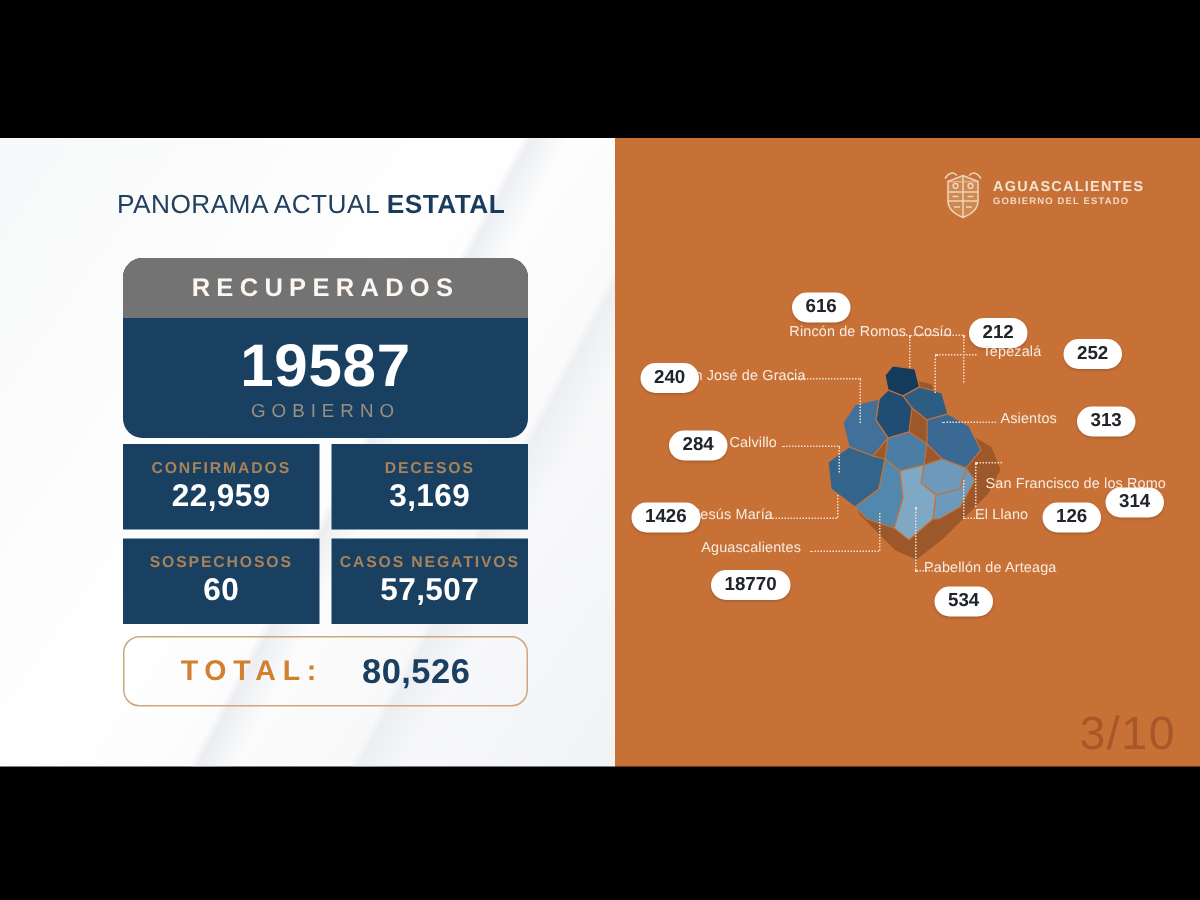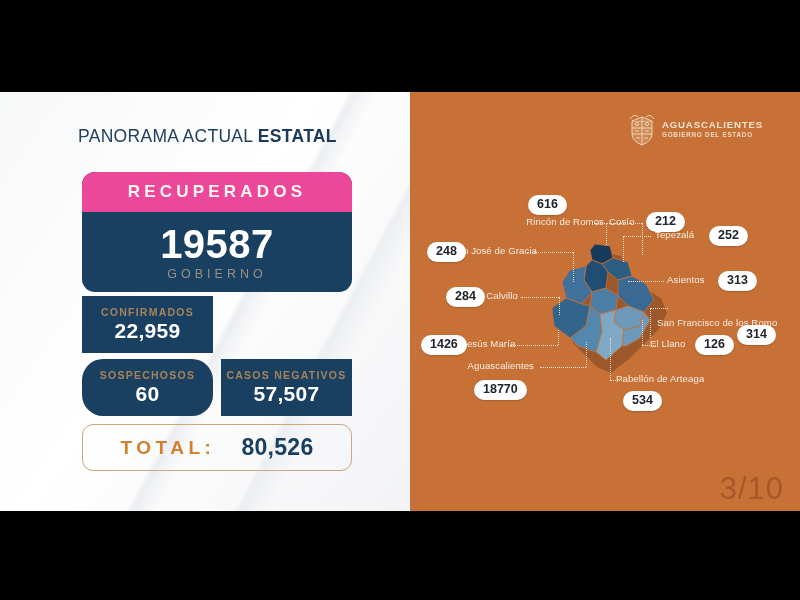--- a/index.html
+++ b/index.html
@@ -31,21 +31,21 @@
   }
   #panel-title b { font-weight: 700; color: #1b3b5c; }
 
   .card { position: absolute; background: #1a4061; }
 
   #card-recuperados {
     left: 82px; top: 80px; width: 270px; height: 120px;
     border-radius: 13px; overflow: hidden;
   }
   #recuperados-header {
-    height: 40px; background: #ec4899;
+    height: 40px; background: #737373;
     display: flex; align-items: center; justify-content: center;
   }
   #recuperados-label {
     color: #fdf6ee; font-size: 17px; font-weight: 700; letter-spacing: 4.2px;
   }
   #recuperados-body {
     height: 80px; display: flex; flex-direction: column;
     align-items: center; justify-content: center;
   }
   #recuperados-value {
@@ -55,21 +55,21 @@
   #recuperados-sub {
     color: #9a907f; font-size: 12.5px; letter-spacing: 4px; margin-top: 3px;
   }
 
   .stat-card {
     display: flex; flex-direction: column; align-items: center; justify-content: center;
     height: 57px;
   }
   #card-confirmados { left: 82px;  top: 204px; width: 131px; }
   #card-decesos     { left: 221px; top: 204px; width: 131px; }
-  #card-sospechosos { left: 82px;  top: 267px; width: 131px; border-radius: 21px; }
+  #card-sospechosos { left: 82px;  top: 267px; width: 131px; }
   #card-negativos   { left: 221px; top: 267px; width: 131px; }
 
   .stat-label {
     color: #a8835a; font-size: 10.5px; font-weight: 700; letter-spacing: 1.25px;
     white-space: nowrap;
   }
   .stat-value {
     color: #fff; font-size: 21px; font-weight: 700; margin-top: 1px; letter-spacing: .3px;
   }
 
@@ -148,20 +148,24 @@
         <div id="recuperados-value">19587</div>
         <div id="recuperados-sub">GOBIERNO</div>
       </div>
     </div>
 
     <div class="card stat-card" id="card-confirmados">
       <span class="stat-label">CONFIRMADOS</span>
       <span class="stat-value">22,959</span>
     </div>
 
+    <div class="card stat-card" id="card-decesos">
+      <span class="stat-label">DECESOS</span>
+      <span class="stat-value">3,169</span>
+    </div>
 
     <div class="card stat-card" id="card-sospechosos">
       <span class="stat-label">SOSPECHOSOS</span>
       <span class="stat-value">60</span>
     </div>
 
     <div class="card stat-card" id="card-negativos">
       <span class="stat-label">CASOS NEGATIVOS</span>
       <span class="stat-value">57,507</span>
     </div>
@@ -258,21 +262,21 @@
       <div class="mlabel r" style="left:92px; top:124px; width:102px;">Rincón de Romos</div>
       <div class="pill" style="left:118px; top:103px;">616</div>
 
       <div class="mlabel" style="left:199px; top:124px;">Cosío</div>
       <div class="pill" style="left:236px; top:120px;">212</div>
 
       <div class="mlabel" style="left:245px; top:137px;">Tepezalá</div>
       <div class="pill" style="left:299px; top:134px;">252</div>
 
       <div class="mlabel r" style="left:41px; top:153px; width:74px;">San José de Gracia</div>
-      <div class="pill" style="left:17px; top:150px;">248</div>
+      <div class="pill" style="left:17px; top:150px;">240</div>
 
       <div class="mlabel" style="left:257px; top:182px;">Asientos</div>
       <div class="pill" style="left:308px; top:179px;">313</div>
 
       <div class="mlabel r" style="left:66px; top:198px; width:42px;">Calvillo</div>
       <div class="pill" style="left:36px; top:195px;">284</div>
 
       <div class="mlabel" style="left:247px; top:225px; width:66px; line-height:1.22;">San Francisco de los Romo</div>
       <div class="pill" style="left:327px; top:233px;">314</div>
 

